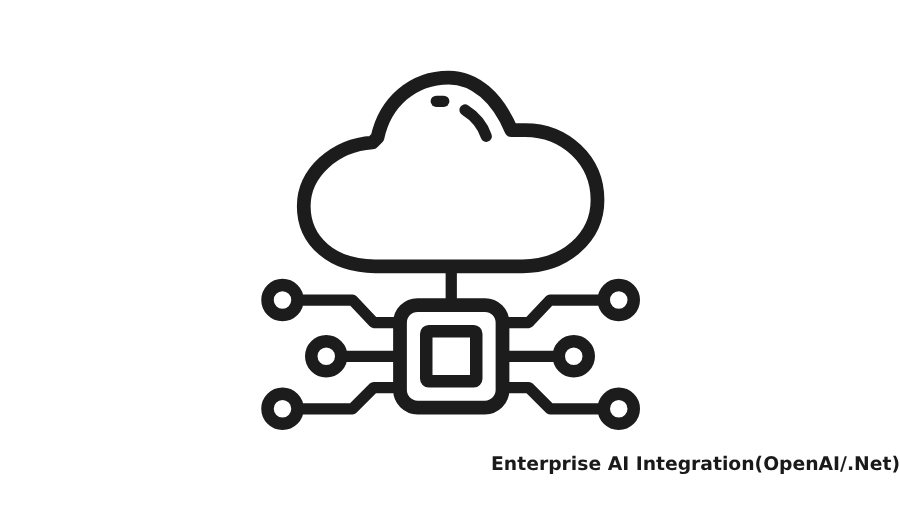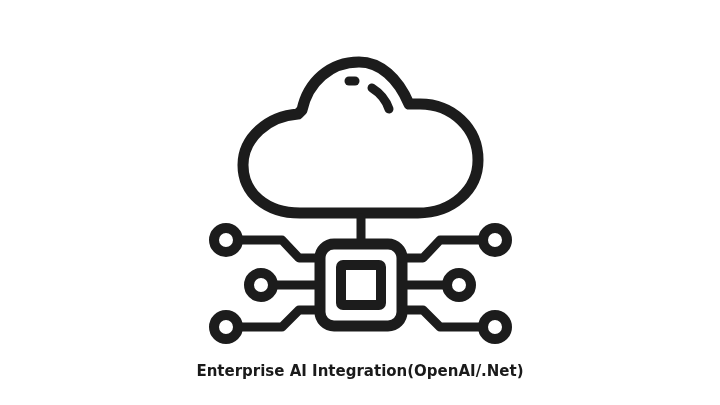--- a/index.html
+++ b/index.html
@@ -19,21 +19,21 @@
       left: 0;
       top: 0;
       width: 720px;
       height: 405px;
     }
     .caption {
       position: absolute;
       left: 0;
       top: 362px;
       width: 720px;
-      text-align: center;
+      text-align: right;
       font-family: "DejaVu Sans", "Liberation Sans", sans-serif;
       font-weight: bold;
       font-size: 15px;
       color: #1a1a1a;
       letter-spacing: 0px;
     }
   </style>
 </head>
 <body>
 

